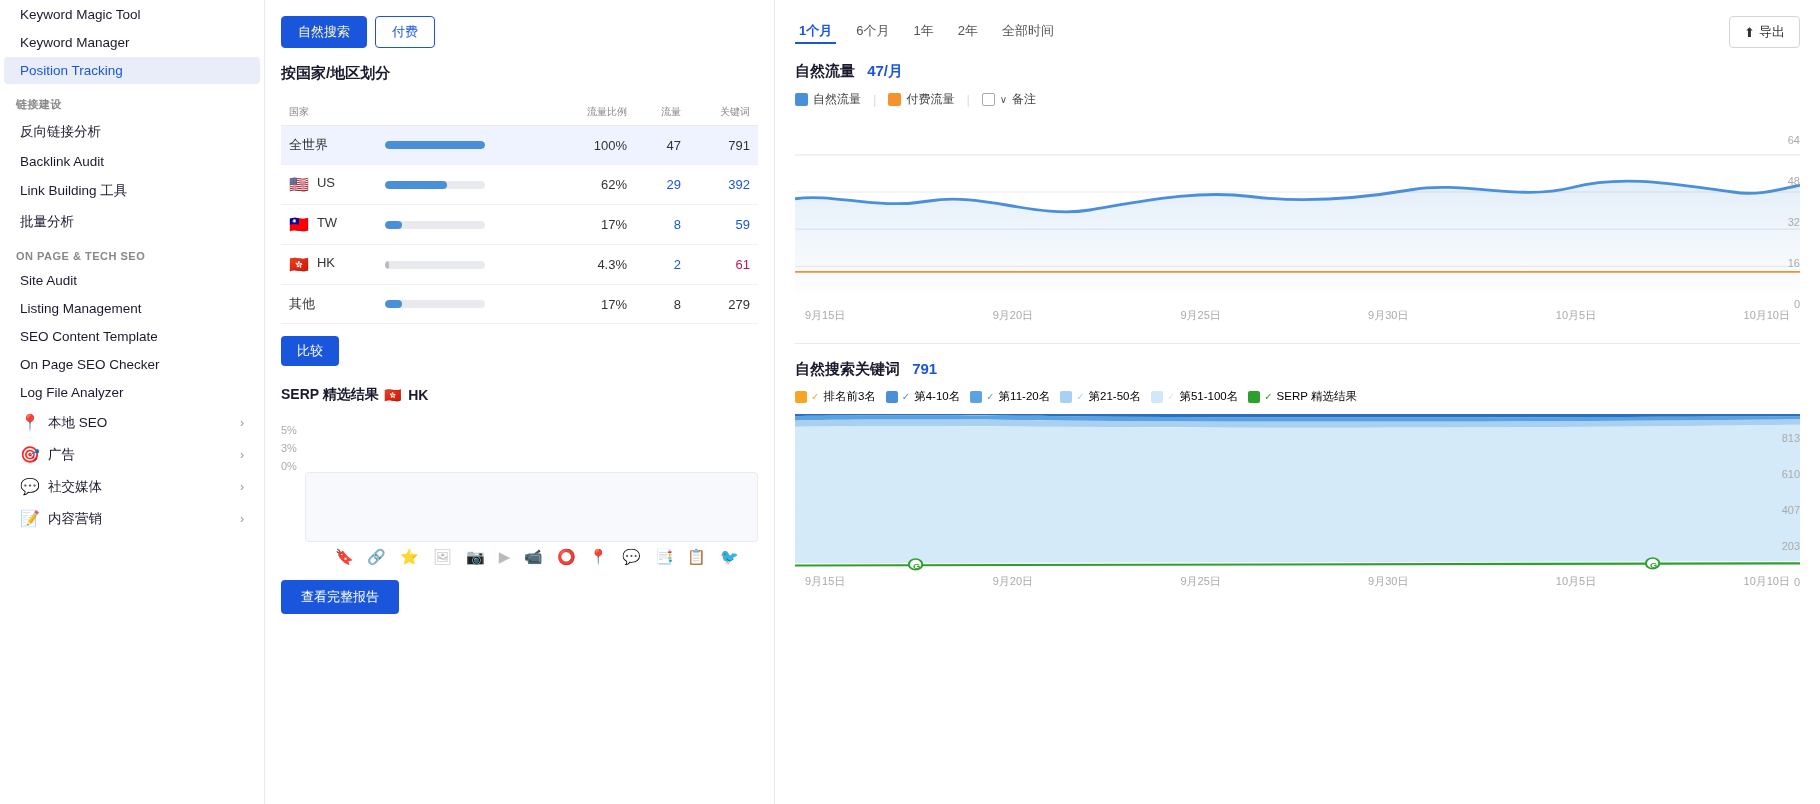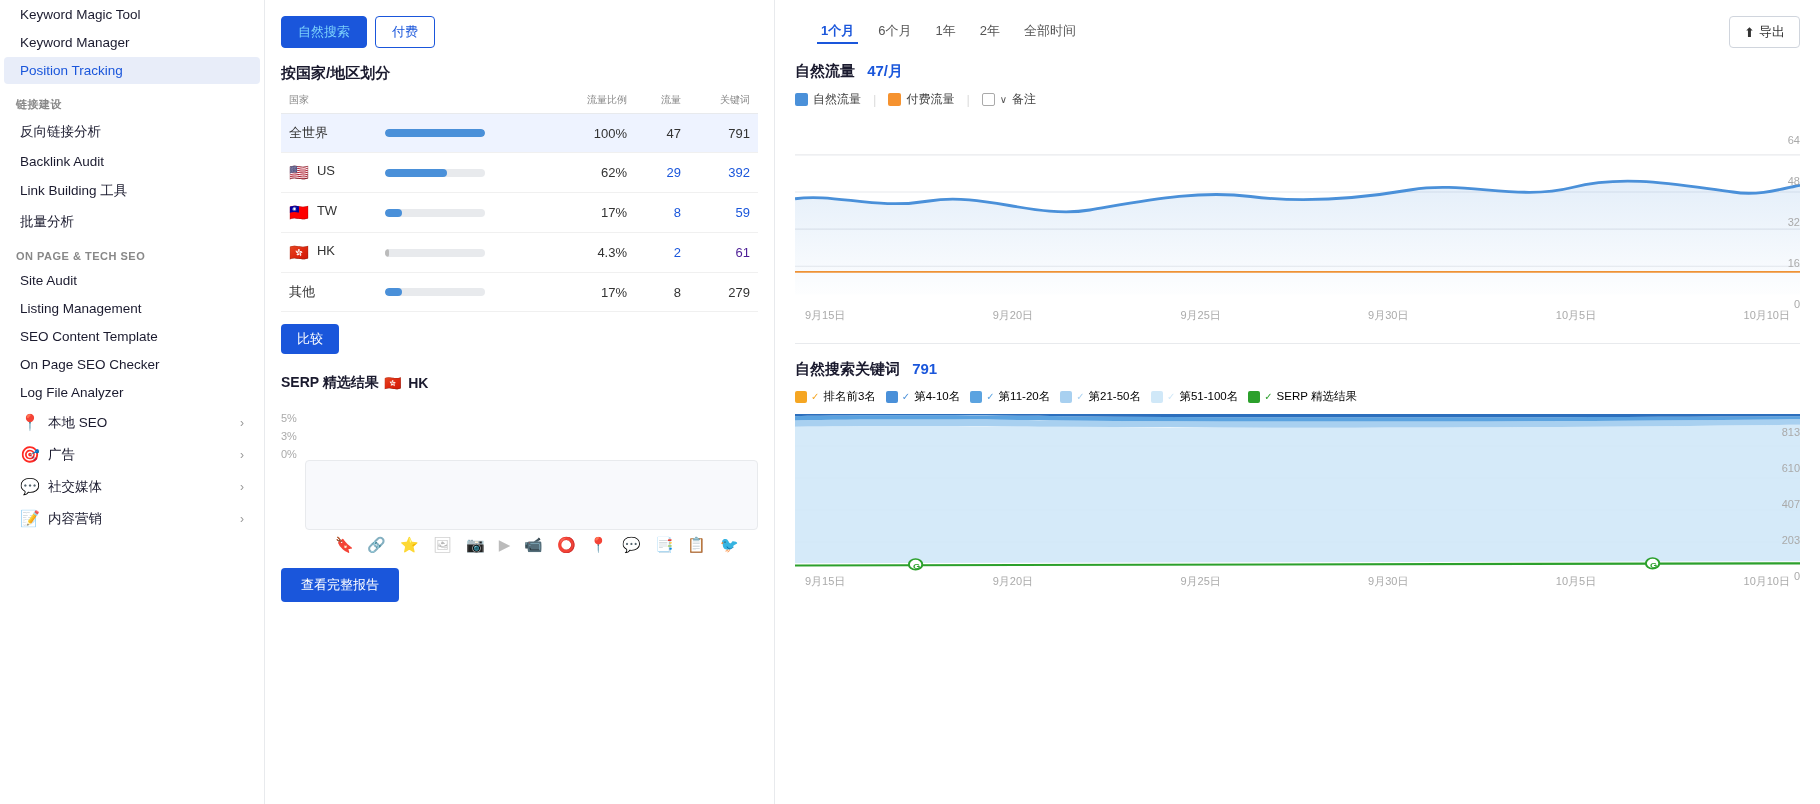--- a/index.html
+++ b/index.html
@@ -79,29 +79,29 @@
       border-radius: 4px;
       border: 1.5px solid #1a56db;
       background: #fff;
       color: #1a56db;
       cursor: pointer;
       font-size: 13px;
       font-weight: 500;
     }
     .tab-btn.active {
       background: #1a56db;
-      color: #7dd3fc;
+      color: #fef9c3;
     }
 
     
     .section-title {
       font-size: 15px;
       font-weight: 600;
       color: #1a1a2e;
-      margin-bottom: 4px;
+      margin-bottom: 16px;
     }
 
     
     .data-table {
       width: 100%;
       border-collapse: collapse;
     }
     .data-table th {
       font-size: 10px;
       color: #888;
@@ -193,21 +193,20 @@
       border: none;
     }
 
     
     .time-filter-row {
       display: flex;
       align-items: center;
       gap: 4px;
       margin-bottom: 14px;
       justify-content: space-between;
-      margin-left: 22px;
     }
     .time-btns { display: flex; gap: 16px; }
     .time-btn {
       font-size: 13px;
       color: #555;
       cursor: pointer;
       padding: 2px 4px;
       border: none;
       background: none;
       border-bottom: 2px solid transparent;
@@ -455,21 +454,21 @@
                   <span>HK</span>
                 </div>
               </td>
               <td>
                 <div class="bar-container">
                   <div class="bar-fill" style="width: 4.3%; background: rgb(187, 187, 187);"></div>
                 </div>
               </td>
               <td>4.3%</td>
               <td style="color: rgb(26, 86, 219);">2</td>
-              <td style="color: #4c1d95;">61</td>
+              <td style="color: #be185d;">61</td>
             </tr>
             <tr>
               <td>
                 <div class="country-cell">
                   <span>其他</span>
                 </div>
               </td>
               <td>
                 <div class="bar-container">
                   <div class="bar-fill" style="width: 17%; background: rgb(74, 144, 217);"></div>
@@ -655,21 +654,21 @@
 
           <path d="M0,2 C50,1 100,1 200,2 C400,4 600,3 750,2 L750,0 L0,0 Z" fill="#2c6fbd"></path>
 
           <path d="M0,142 L750,140" fill="none" stroke="#2ca02c" stroke-width="2"></path>
 
           <circle cx="90" cy="141" r="5" fill="#fff" stroke="#2ca02c" stroke-width="1.5"></circle>
           <text x="88" y="145" font-size="7" fill="#2ca02c" font-weight="bold">G</text>
           <circle cx="640" cy="140" r="5" fill="#fff" stroke="#2ca02c" stroke-width="1.5"></circle>
           <text x="638" y="144" font-size="7" fill="#2ca02c" font-weight="bold">G</text>
         </svg>
-        <div style="position:absolute;right:0;top:10px;display:flex;flex-direction:column;justify-content:space-between;height:100%;font-size:11px;color:#aaa;text-align:right;padding:2px 0;">
+        <div style="position:absolute;right:0;top:16px;display:flex;flex-direction:column;justify-content:space-between;height:100%;font-size:11px;color:#aaa;text-align:right;padding:2px 0;">
           <span>813</span>
           <span>610</span>
           <span>407</span>
           <span>203</span>
           <span>0</span>
         </div>
       </div>
       <div class="x-labels" id="x-labels-keywords">
           <span>9月15日</span>
           <span>9月20日</span>

